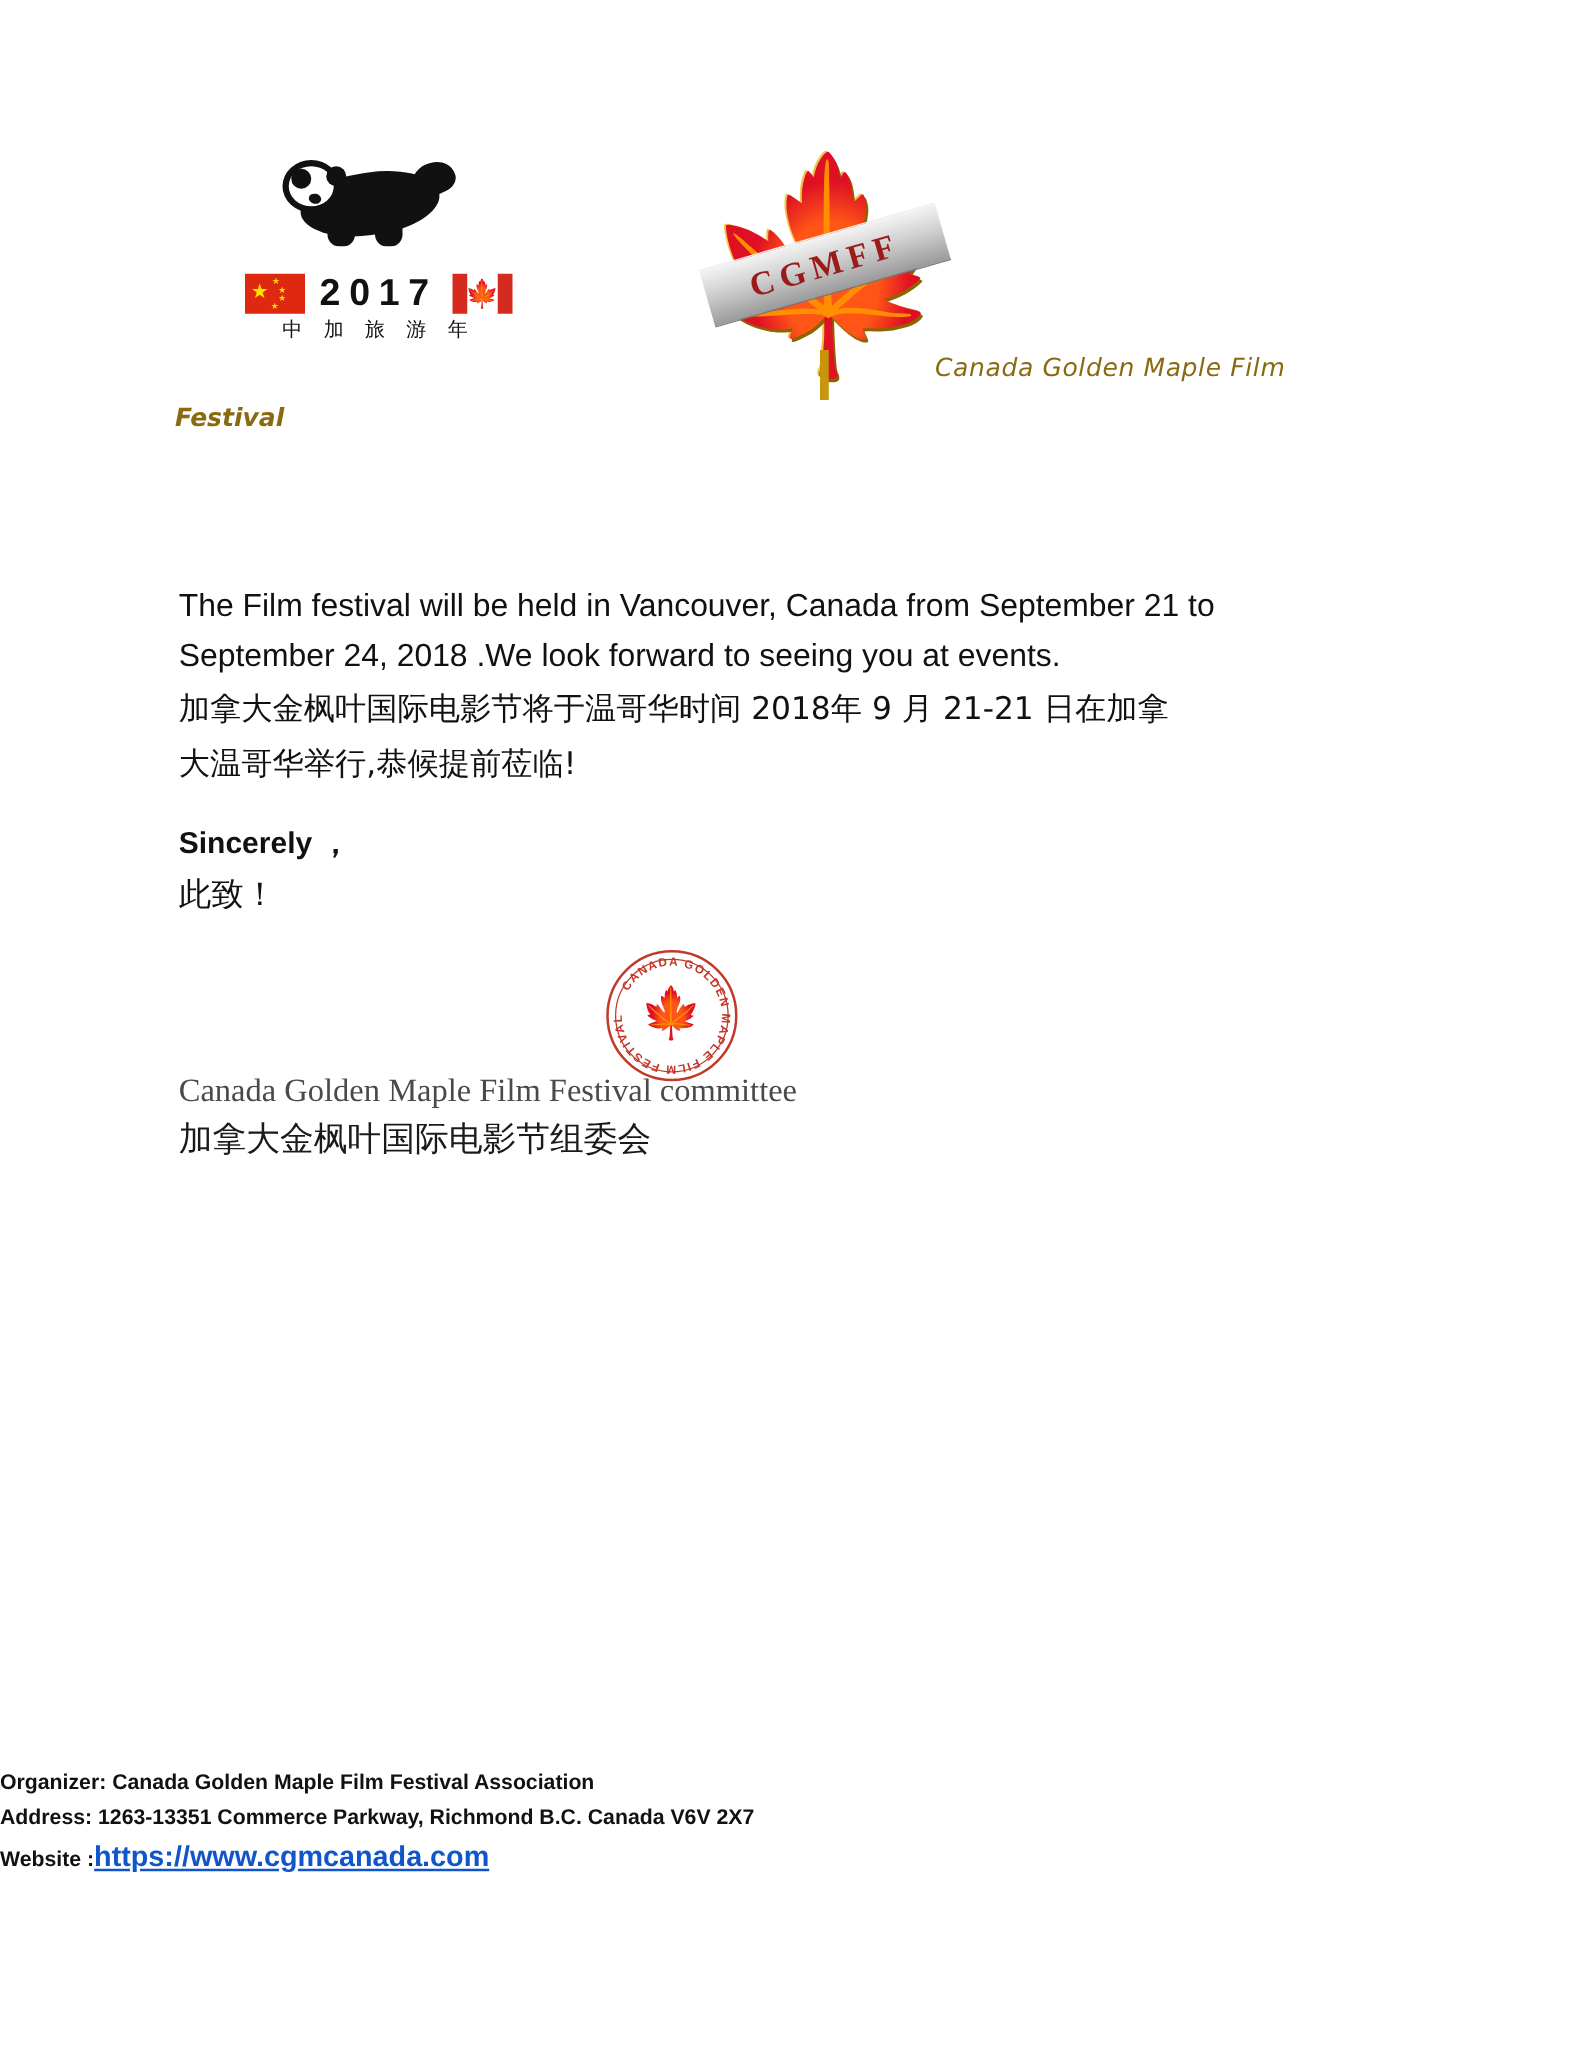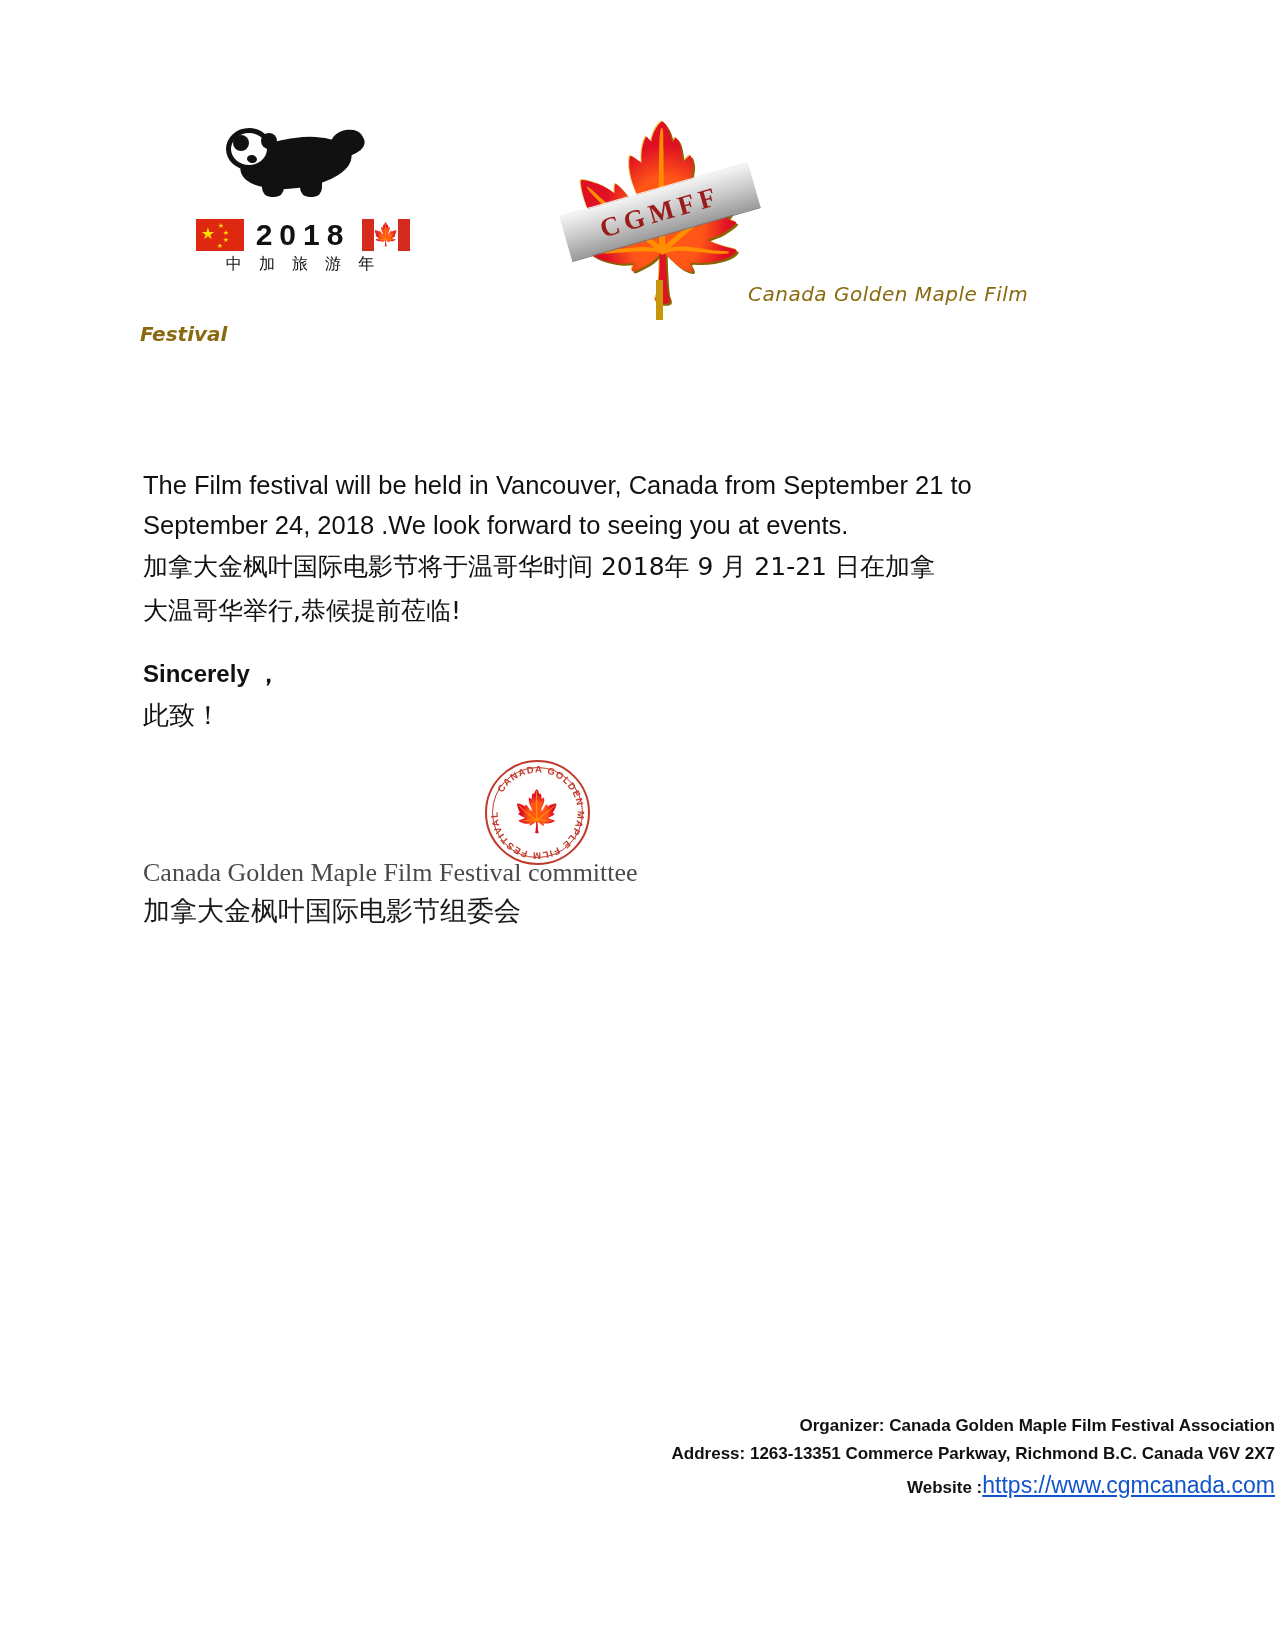--- a/index.html
+++ b/index.html
@@ -365,37 +365,37 @@
     font-size: 27px;
     color: #1a1a1a;
   }
 
   
   .footer {
     position: absolute;
     left: 0;
     top: 1412px;
     width: 1275px;
-    text-align: right;
+    text-align: left;
   }
   .footer-line {
     font-family: "Liberation Sans", sans-serif;
     font-size: 17px;
     font-weight: bold;
     color: #111;
     line-height: 28px;
   }
   .footer-web {
     margin-top: 4px;
     font-size: 17px;
     font-weight: bold;
     color: #111;
   }
   .footer-web .url {
-    font-weight: normal;
+    font-weight: bold;
     font-size: 23px;
     color: #1155cc;
     text-decoration: underline;
     margin-top: 35px;
   }
 </style>
 </head>
 <body>
 
 <div class="header">
@@ -414,21 +414,21 @@
     </div>
 
     <div class="year-row">
       <div class="cn-flag">
         <span class="star s1">★</span>
         <span class="star s2">★</span>
         <span class="star s3">★</span>
         <span class="star s4">★</span>
         <span class="star s5">★</span>
       </div>
-      <div class="year-num">2018</div>
+      <div class="year-num">2017</div>
       <div class="ca-flag">
         <div class="bar"></div>
         <div class="mid">
           <span class="leaf">🍁</span>
         </div>
         <div class="bar"></div>
       </div>
     </div>
 
     <div class="cn-tourism">中 加 旅 游 年</div>

